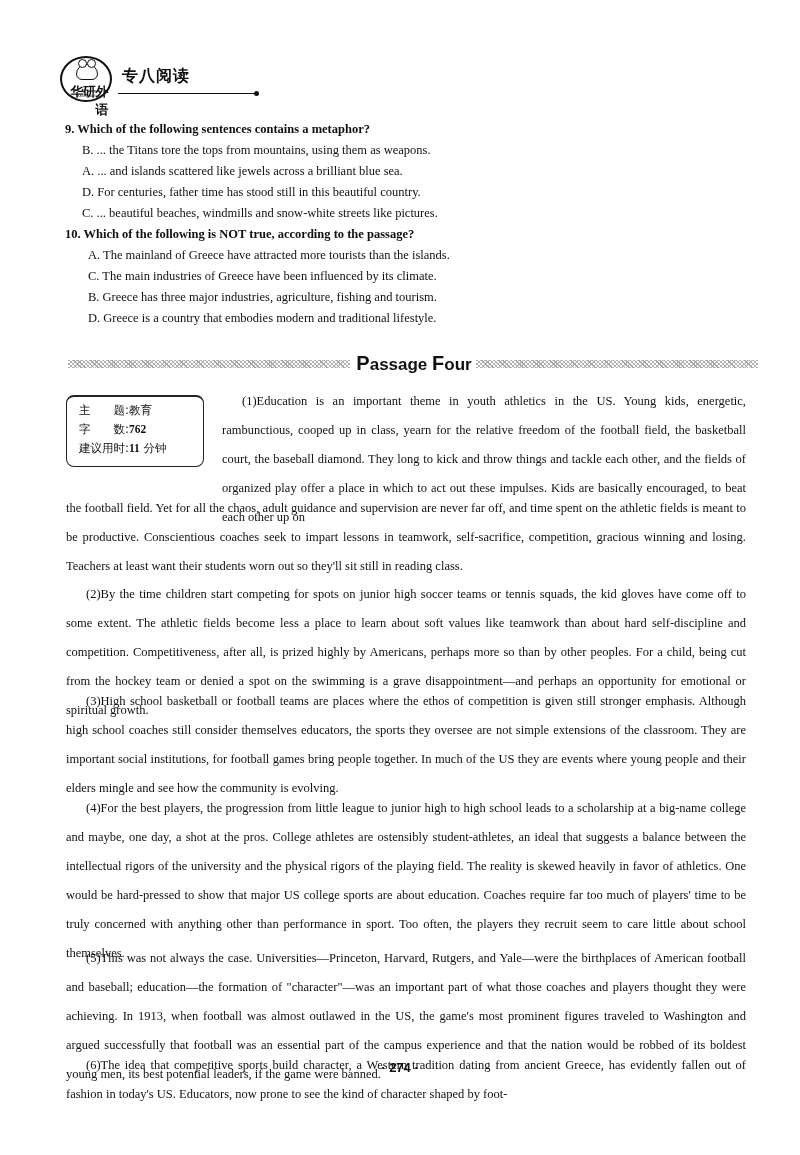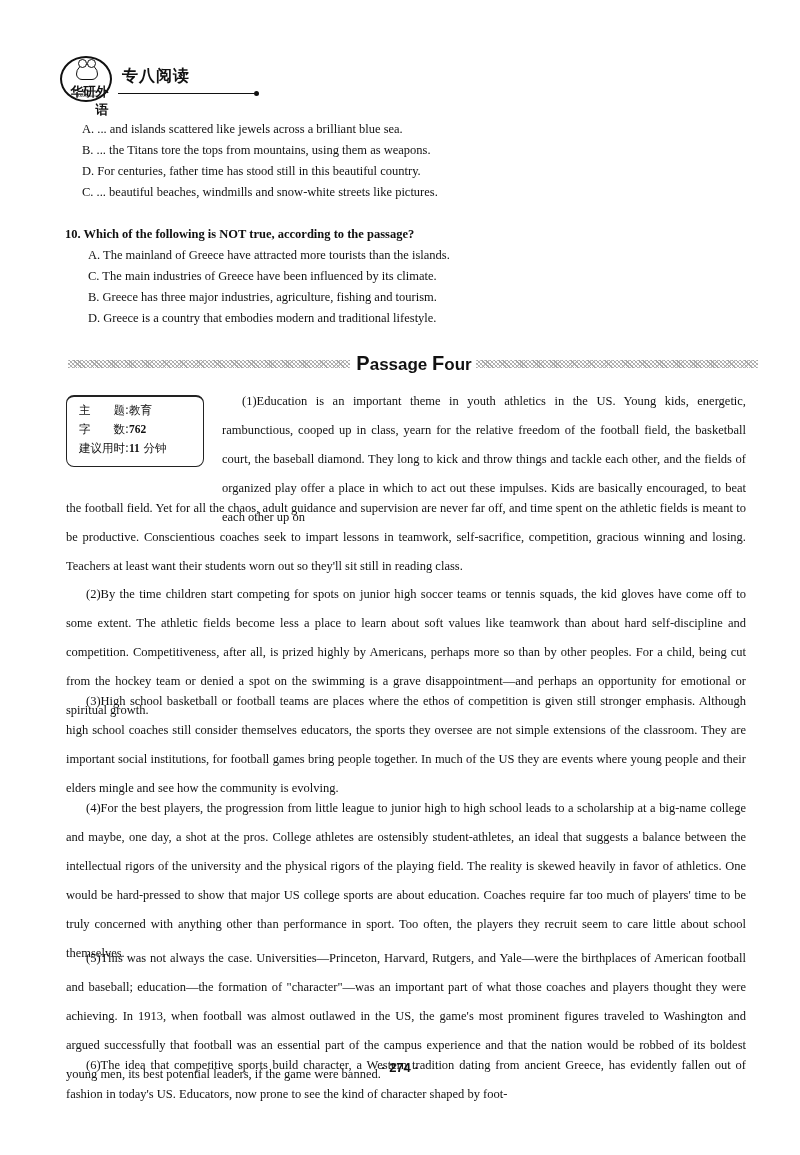--- a/index.html
+++ b/index.html
@@ -56,22 +56,23 @@
   <div class="logo">
     <div class="face"></div>
     <div class="ltext">华研外语</div>
     <div class="lsub">YANSHUWAIYU</div>
   </div>
   <div class="htitle">专八阅读</div>
   <div class="hline"></div>
 </div>
 
 <div class="q" style="top:119px;">
+  <div class="qt"><span>9.</span> <span>Which of the following sentences contains a metaphor?</span></div>
+  <div class="opt">B. ... the Titans tore the tops from mountains, using them as weapons.</div>
   <div class="opt">A. ... and islands scattered like jewels across a brilliant blue sea.</div>
-  <div class="opt">B. ... the Titans tore the tops from mountains, using them as weapons.</div>
   <div class="opt">D. For centuries, father time has stood still in this beautiful country.</div>
   <div class="opt">C. ... beautiful beaches, windmills and snow-white streets like pictures.</div>
 </div>
 
 <div class="q" style="top:224px;">
   <div class="qt"><span>10.</span> <span>Which of the following is NOT true, according to the passage?</span></div>
   <div class="opt" style="padding-left:22px">A. The mainland of Greece have attracted more tourists than the islands.</div>
   <div class="opt" style="padding-left:22px">C. The main industries of Greece have been influenced by its climate.</div>
   <div class="opt" style="padding-left:22px">B. Greece has three major industries, agriculture, fishing and tourism.</div>
   <div class="opt" style="padding-left:22px">D. Greece is a country that embodies modern and traditional lifestyle.</div>

